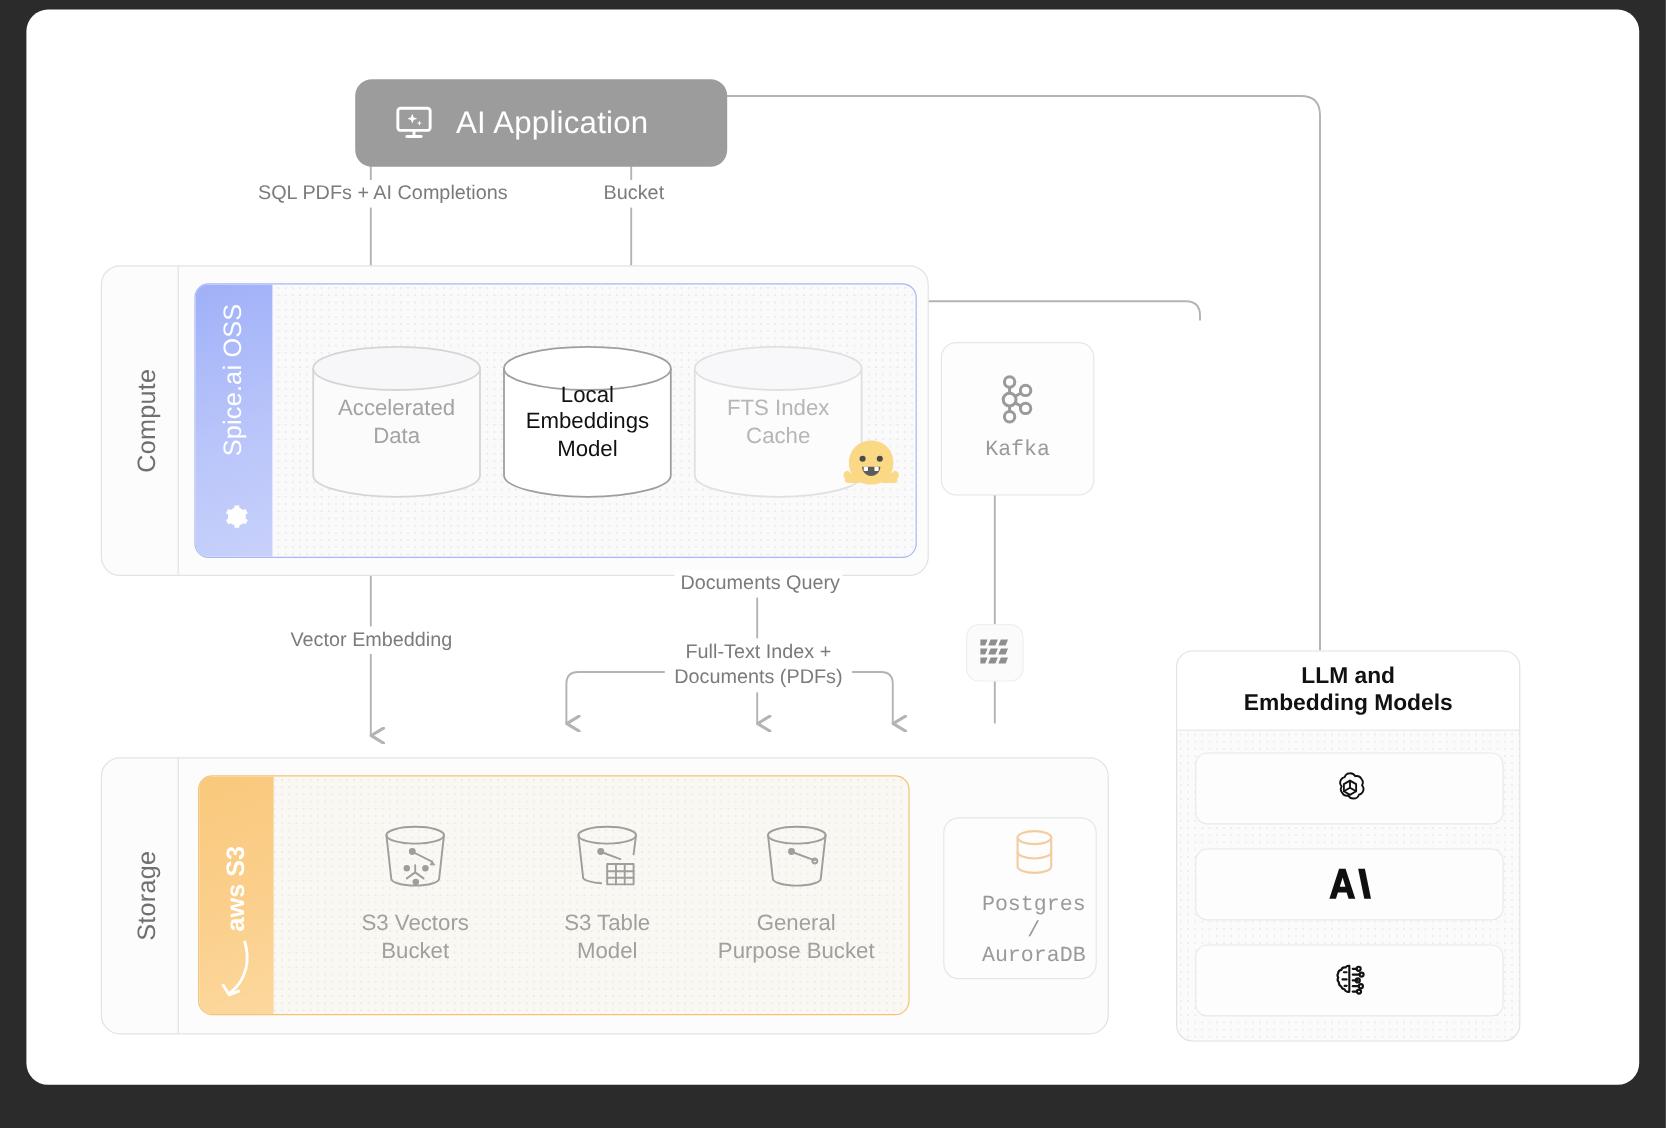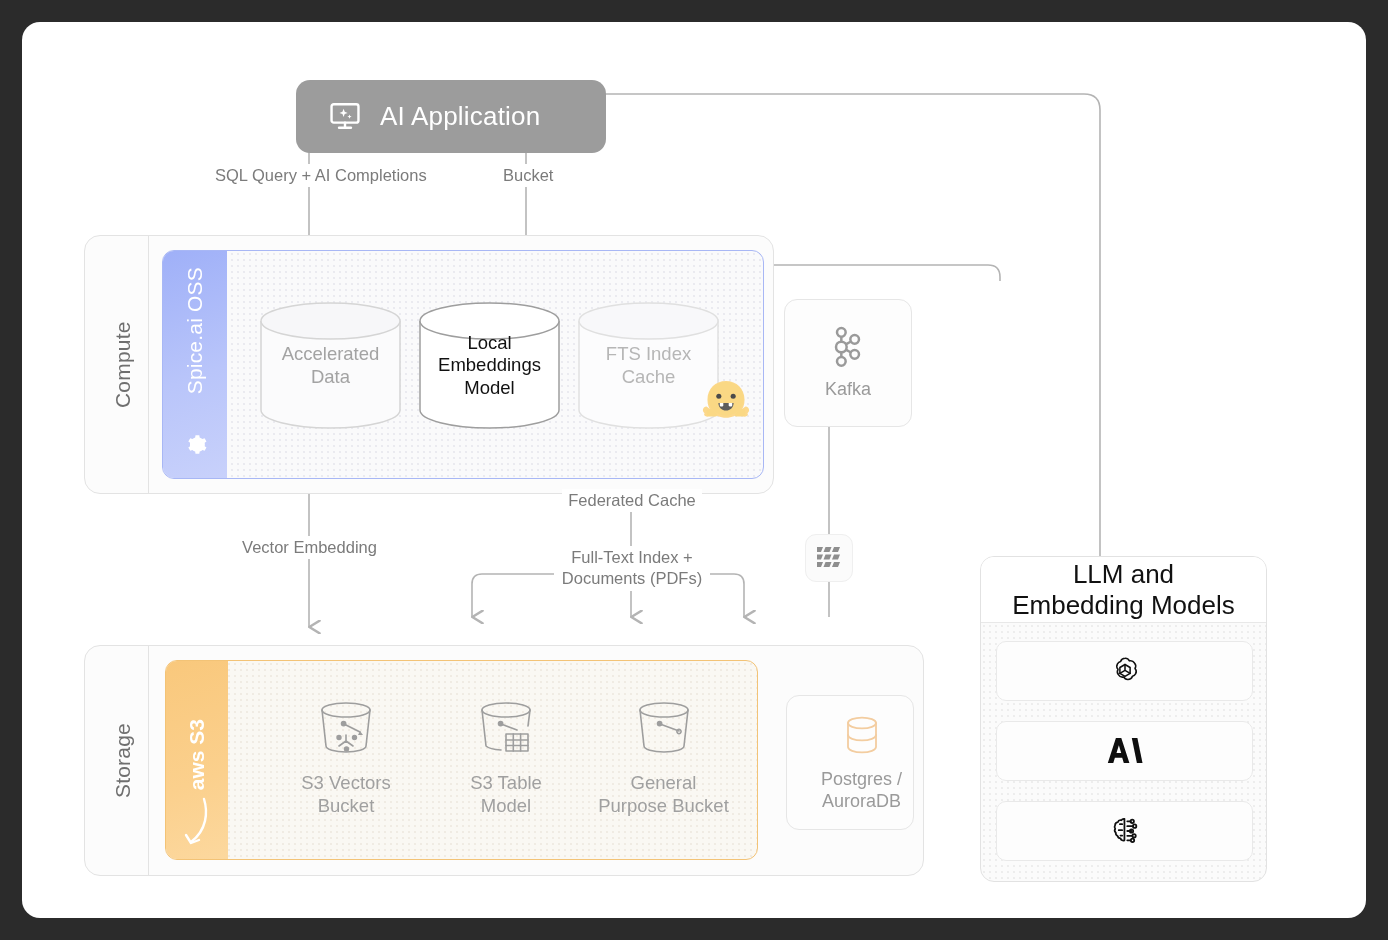--- a/index.html
+++ b/index.html
@@ -4,21 +4,21 @@
 <style>
   * { box-sizing: border-box; margin: 0; padding: 0; }
   html, body {
     width: 1388px; height: 940px;
     font-family: "Liberation Sans", sans-serif;
     background: #2b2b2b;
     overflow: hidden;
   }
   #page {
     position: absolute;
-    left: 22px; top: 22px;
+    left: 22px; top: 8px;
     width: 1344px; height: 896px;
     background: #ffffff;
     border-radius: 18px;
   }
 
   
   .group-frame {
     position: absolute;
     border: 1.4px solid #e3e3e3;
     border-radius: 16px;
@@ -126,20 +126,21 @@
     border: 1.4px solid #e6e6e6;
     border-radius: 13px;
     background: #fdfdfd;
     display: flex; flex-direction: column;
     align-items: center; justify-content: center;
     gap: 10px;
     text-align: center;
     color: #9a9a9a;
     font-size: 18px;
     line-height: 1.2;
+    font-family: Liberation Mono, monospace;
   }
 
   
   .store-item {
     position: absolute;
     display: flex; flex-direction: column;
     align-items: center; gap: 10px;
     text-align: center;
     color: #a0a0a0;
     font-size: 18.5px;
@@ -157,21 +158,21 @@
       radial-gradient(#ececec 0.7px, transparent 0.8px) 0 0 / 6px 6px,
       #fbfbfb;
     overflow: hidden;
   }
   #llm-head {
     height: 66px;
     background: #ffffff;
     border-bottom: 1.4px solid #e8e8e8;
     display: flex; align-items: center; justify-content: center;
     text-align: center;
-    font-size: 26px; font-weight: normal; color: #111;
+    font-size: 19px; font-weight: bold; color: #111;
     line-height: 1.18;
   }
   .llm-row {
     position: absolute; left: 15px; width: 257px; height: 60px;
     background: #fdfdfd;
     border: 1.3px solid #e9e9e9;
     border-radius: 10px;
     display: flex; align-items: center; justify-content: center;
   }
 
@@ -434,19 +435,19 @@
           <circle cx="18.8" cy="8.6" r="1.2"></circle>
           <circle cx="16.6" cy="12" r="1.2"></circle>
           <circle cx="18.4" cy="15.4" r="1.2"></circle>
           <circle cx="17.3" cy="18.6" r="1.2"></circle>
           <path d="M8.4 7.2h1.6M7.6 11.4h2.4M8.8 15.2h1.2"></path>
         </svg>
       </span>
     </div>
   </div>
 
-  <div class="edge-label" style="left:188px; top:142px; width:214px;">SQL Query + AI Completions</div>
+  <div class="edge-label" style="left:188px; top:142px; width:214px;">SQL PDFs + AI Completions</div>
   <div class="edge-label" style="left:476px; top:142px; width:56px;">Bucket</div>
   <div class="edge-label" style="left:210px; top:514px; width:155px;">Vector Embedding</div>
-  <div class="edge-label" style="left:540px; top:467px; width:140px;">Federated Cache</div>
+  <div class="edge-label" style="left:540px; top:467px; width:140px;">Documents Query</div>
   <div class="edge-label" style="left:532px; top:524px; width:156px; white-space:normal;">Full-Text Index +<br>Documents (PDFs)</div>
 
 </div>
 
 </body></html>

